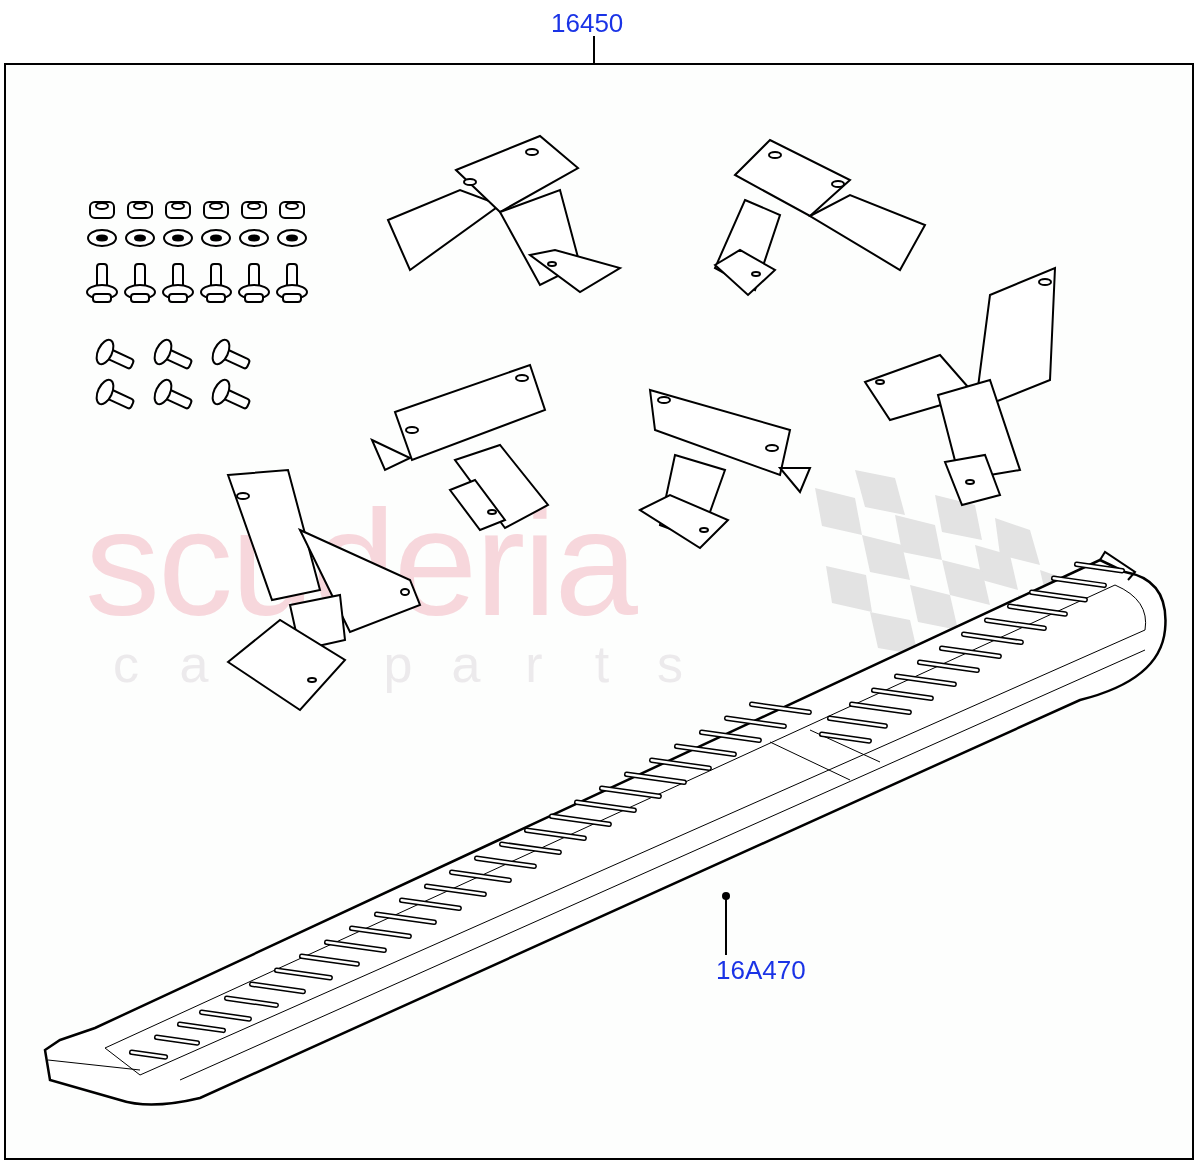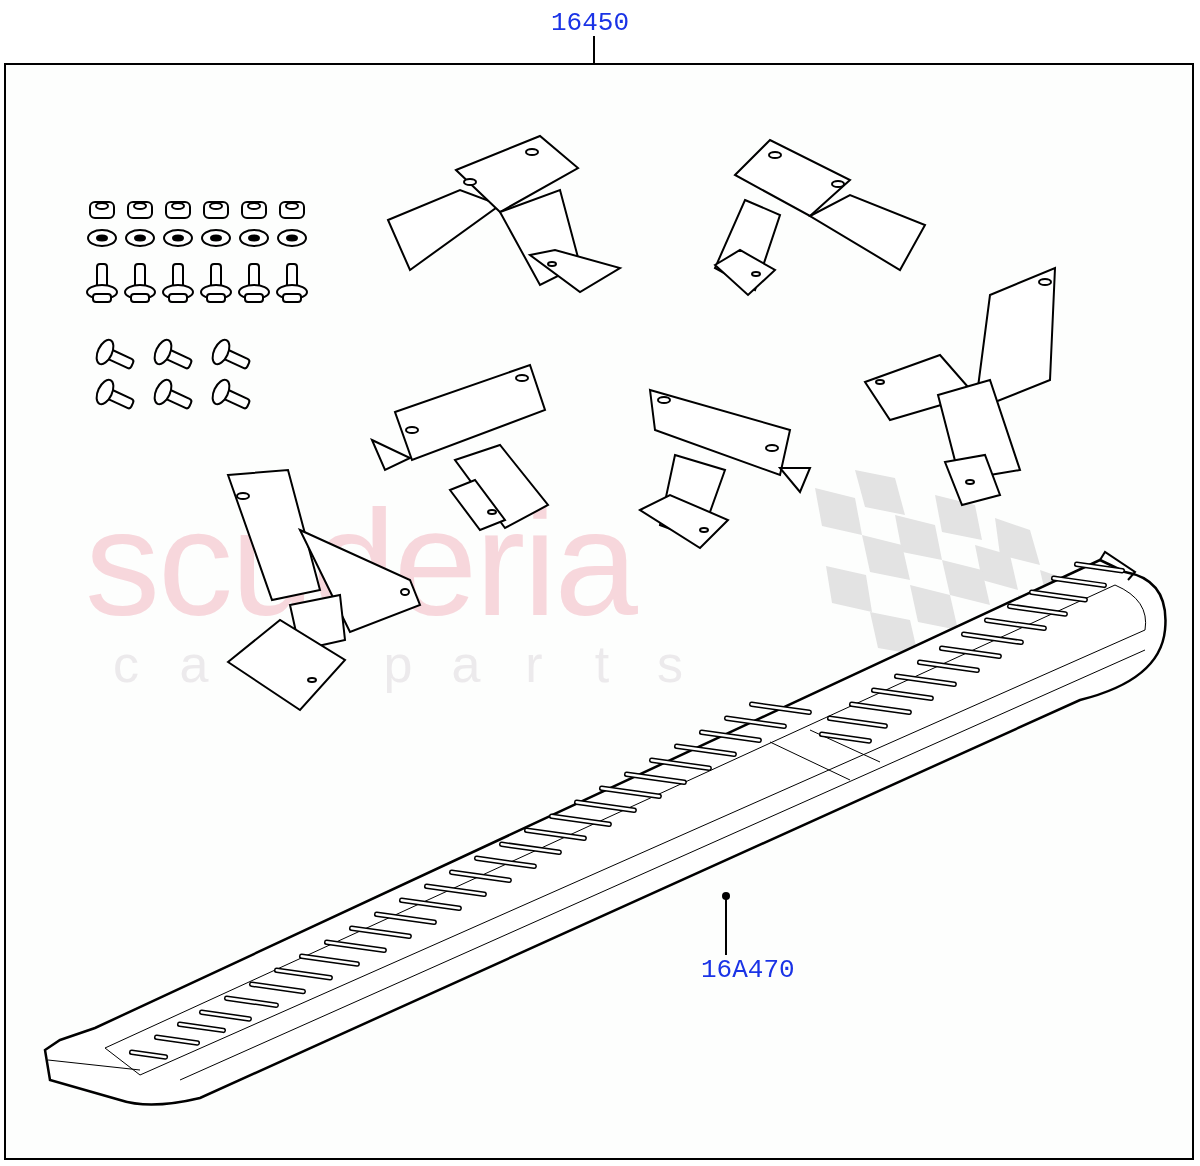--- a/index.html
+++ b/index.html
@@ -1,18 +1,18 @@
 <!DOCTYPE html>
 <html><head>
   <meta charset="utf-8">
   <style>
     html, body { margin: 0; padding: 0; background: #ffffff; }
     body { width: 1200px; height: 1166px; position: relative; overflow: hidden; font-family: "Liberation Sans", sans-serif; }
     .frame { position: absolute; left: 4px; top: 63px; width: 1190px; height: 1097px; border: 2px solid #000; box-sizing: border-box; background: #fdfefd; }
-    .callout { position: absolute; color: #1a33e6; font-family: Liberation Mono, monospace; font-size: 26px; line-height: 1; }
+    .callout { position: absolute; color: #1a33e6; font-family: Liberation Sans, sans-serif; font-size: 26px; line-height: 1; }
     .wm-big { position: absolute; left: 85px; top: 488px; font-family: "Liberation Sans", sans-serif; font-size: 150px; letter-spacing: -2px; color: #f7d7dc; line-height: 1; white-space: nowrap; }
     .wm-small { position: absolute; left: 92px; top: 638px; font-family: "Liberation Sans", sans-serif; font-size: 52px; color: #eceaec; line-height: 1; white-space: nowrap; word-spacing: 0; }
     .wm-small span { display: inline-block; width: 68px; text-align: center; }
     svg.drawing { position: absolute; left: 0; top: 0; }
   </style>
 </head>
 <body>
 
 <div class="frame"></div>
 
@@ -261,13 +261,13 @@
       <rect x="985" y="618" width="62" height="4" rx="2" transform="rotate(8 985 618)"></rect>
       <rect x="1008" y="604" width="60" height="4" rx="2" transform="rotate(8 1008 604)"></rect>
       <rect x="1030" y="590" width="58" height="4" rx="2" transform="rotate(8 1030 590)"></rect>
       <rect x="1052" y="576" width="55" height="4" rx="2" transform="rotate(8 1052 576)"></rect>
       <rect x="1075" y="562" width="50" height="4" rx="2" transform="rotate(8 1075 562)"></rect>
     </g>
   </g>
 </svg>
 
 <div class="callout" style="left:551px; top:10px;">16450</div>
-<div class="callout" style="left:701px; top:957px;">16A470</div>
+<div class="callout" style="left:716px; top:957px;">16A470</div>
 
 </body></html>

